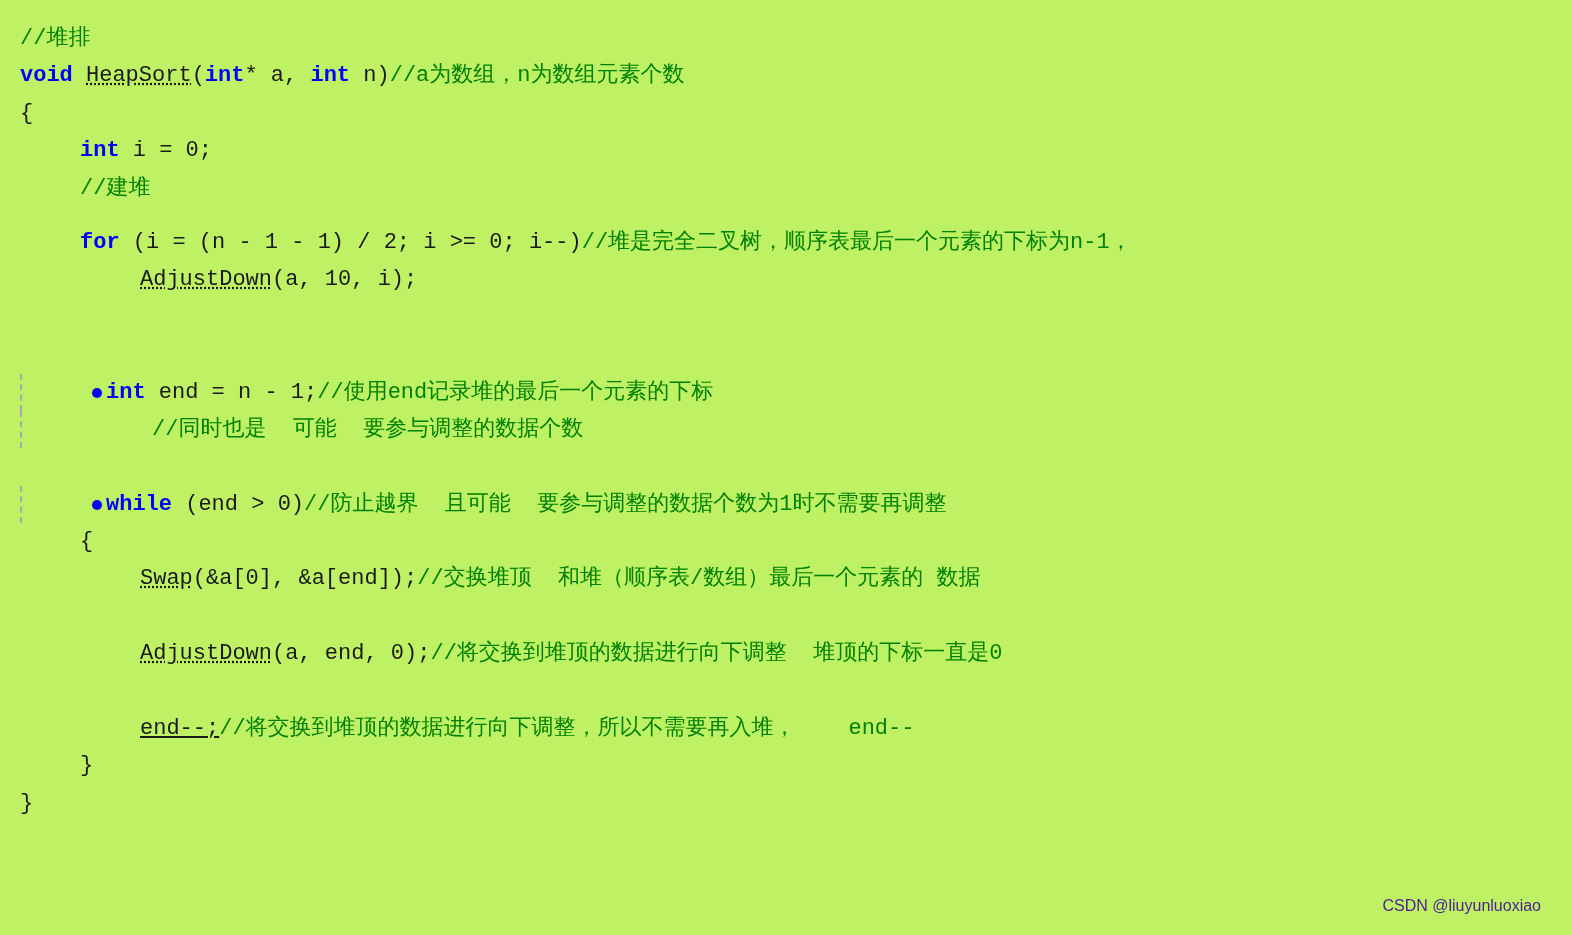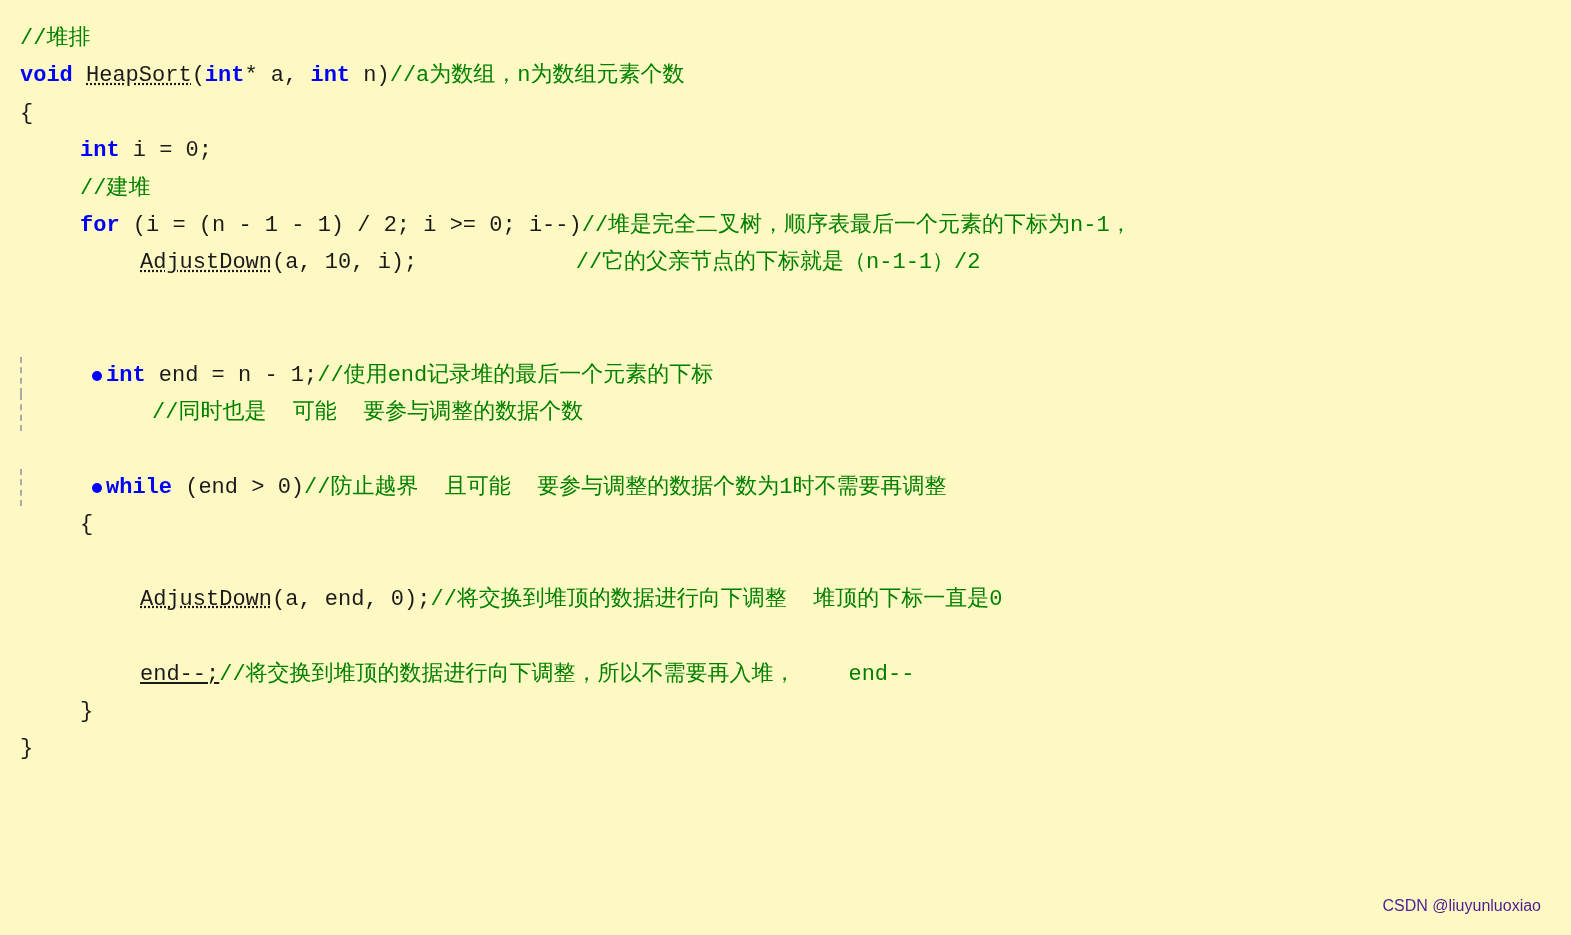--- a/index.html
+++ b/index.html
@@ -10,21 +10,21 @@
 
     body {
       background: #ffffff;
       font-family: 'Consolas', 'Courier New', monospace;
       width: 1571px;
       min-height: 935px;
       overflow-x: auto;
     }
 
     .code-container {
-      background: #fef9c3;
+      background: #bef264;
       padding: 20px 30px 20px 20px;
       min-height: 935px;
       position: relative;
       font-size: 22px;
       line-height: 1.7;
     }
 
     .code-line {
       display: flex;
       align-items: baseline;
@@ -44,29 +44,30 @@
 </head>
 <body>
 
 <div class="code-container">
   <div id="code-lines">
       <div class="code-line" style="padding-left: 0px; position: relative;"><span style="color: rgb(0, 128, 0);">//堆排</span></div>
       <div class="code-line" style="padding-left: 0px; position: relative;"><span style="color: rgb(0, 0, 255); font-weight: bold;">void</span><span style="color: rgb(26, 26, 26);"> </span><span style="color: rgb(26, 26, 26); text-decoration: underline dotted;">HeapSort</span><span style="color: rgb(26, 26, 26);">(</span><span style="color: rgb(0, 0, 255); font-weight: bold;">int</span><span style="color: rgb(26, 26, 26);">* a, </span><span style="color: rgb(0, 0, 255); font-weight: bold;">int</span><span style="color: rgb(26, 26, 26);"> n)</span><span style="color: rgb(0, 128, 0);">//a为数组，n为数组元素个数</span></div>
       <div class="code-line" style="padding-left: 0px; position: relative;"><span style="color: rgb(26, 26, 26);">{</span></div>
       <div class="code-line" style="padding-left: 60px; position: relative;"><span style="color: rgb(0, 0, 255); font-weight: bold;">int</span><span style="color: rgb(26, 26, 26);"> i = 0;</span></div>
       <div class="code-line" style="padding-left: 60px; position: relative;"><span style="color: rgb(0, 128, 0);">//建堆</span></div>
-      <div class="code-line" style="padding-left: 60px; position: relative;"><span style="color: rgb(0, 0, 255); font-weight: bold;">for</span><span style="color: rgb(26, 26, 26);"> (i = (n - 1 - 1) / 2; i &gt;= 0; i--)</span><span style="color: rgb(0, 128, 0);">//堆是完全二叉树，顺序表最后一个元素的下标为n-1，</span></div>
-      <div class="code-line" style="padding-left: 120px; position: relative;"><span style="color: rgb(26, 26, 26); text-decoration: underline dotted;">AdjustDown</span><span style="color: rgb(26, 26, 26);">(a, 10, i);</span><span style="color: rgb(0, 128, 0);">            //它的父亲节点的下标就是（n-1-1）/2</span></div>
+      <div class="code-line" style="padding-left: 60px; position: relative;"><span style="color: rgb(0, 0, 255); font-weight: bold;">for</span><span style="color: rgb(26, 26, 26);"> (i = (n - 1 - 1) / 2; i &gt;= 0; i--)</span><span style="color: rgb(0, 128, 0); margin-top: 17px;">//堆是完全二叉树，顺序表最后一个元素的下标为n-1，</span></div>
+      <div class="code-line" style="padding-left: 120px; position: relative;"><span style="color: rgb(26, 26, 26); text-decoration: underline dotted;">AdjustDown</span><span style="color: rgb(26, 26, 26);">(a, 10, i);</span></div>
       <div class="code-line" style="padding-left: 0px; position: relative;"></div>
       <div class="code-line" style="padding-left: 0px; position: relative;"></div>
       <div class="code-line" style="padding-left: 70px; position: relative; border-left: 2px dashed rgb(170, 170, 170);"><span style="display: inline-block; width: 10px; height: 10px; background-color: rgb(0, 0, 255); border-radius: 50%; margin-right: 4px; vertical-align: middle; flex-shrink: 0;"></span><span style="color: rgb(0, 0, 255); font-weight: bold;">int</span><span style="color: rgb(26, 26, 26);"> end = n - 1;</span><span style="color: rgb(0, 128, 0);">//使用end记录堆的最后一个元素的下标</span></div>
       <div class="code-line" style="padding-left: 130px; position: relative; border-left: 2px dashed rgb(170, 170, 170);"><span style="color: rgb(0, 128, 0);">//同时也是  可能  要参与调整的数据个数</span></div>
       <div class="code-line" style="padding-left: 0px; position: relative;"></div>
       <div class="code-line" style="padding-left: 70px; position: relative; border-left: 2px dashed rgb(170, 170, 170);"><span style="display: inline-block; width: 10px; height: 10px; background-color: rgb(0, 0, 255); border-radius: 50%; margin-right: 4px; vertical-align: middle; flex-shrink: 0;"></span><span style="color: rgb(0, 0, 255); font-weight: bold;">while</span><span style="color: rgb(26, 26, 26);"> (end &gt; 0)</span><span style="color: rgb(0, 128, 0);">//防止越界  且可能  要参与调整的数据个数为1时不需要再调整</span></div>
       <div class="code-line" style="padding-left: 60px; position: relative;"><span style="color: rgb(26, 26, 26);">{</span></div>
+      <div class="code-line" style="padding-left: 120px; position: relative;"><span style="color: rgb(26, 26, 26); text-decoration: underline dotted;">Swap</span><span style="color: rgb(26, 26, 26);">(&amp;a[0], &amp;a[end]);</span><span style="color: rgb(0, 128, 0);">//交换堆顶  和堆（顺序表/数组）最后一个元素的 数据</span></div>
       <div class="code-line" style="padding-left: 0px; position: relative;"></div>
       <div class="code-line" style="padding-left: 120px; position: relative;"><span style="color: rgb(26, 26, 26); text-decoration: underline dotted;">AdjustDown</span><span style="color: rgb(26, 26, 26);">(a, end, 0);</span><span style="color: rgb(0, 128, 0);">//将交换到堆顶的数据进行向下调整  堆顶的下标一直是0</span></div>
       <div class="code-line" style="padding-left: 0px; position: relative;"></div>
       <div class="code-line" style="padding-left: 120px; position: relative;"><span style="color: rgb(26, 26, 26); text-decoration: underline;">end--;</span><span style="color: rgb(0, 128, 0);">//将交换到堆顶的数据进行向下调整，所以不需要再入堆，    end--</span></div>
       <div class="code-line" style="padding-left: 60px; position: relative;"><span style="color: rgb(26, 26, 26);">}</span></div>
       <div class="code-line" style="padding-left: 0px; position: relative;"><span style="color: rgb(26, 26, 26);">}</span></div>
     </div>
 </div>
 
 <div class="watermark">CSDN @liuyunluoxiao</div>

